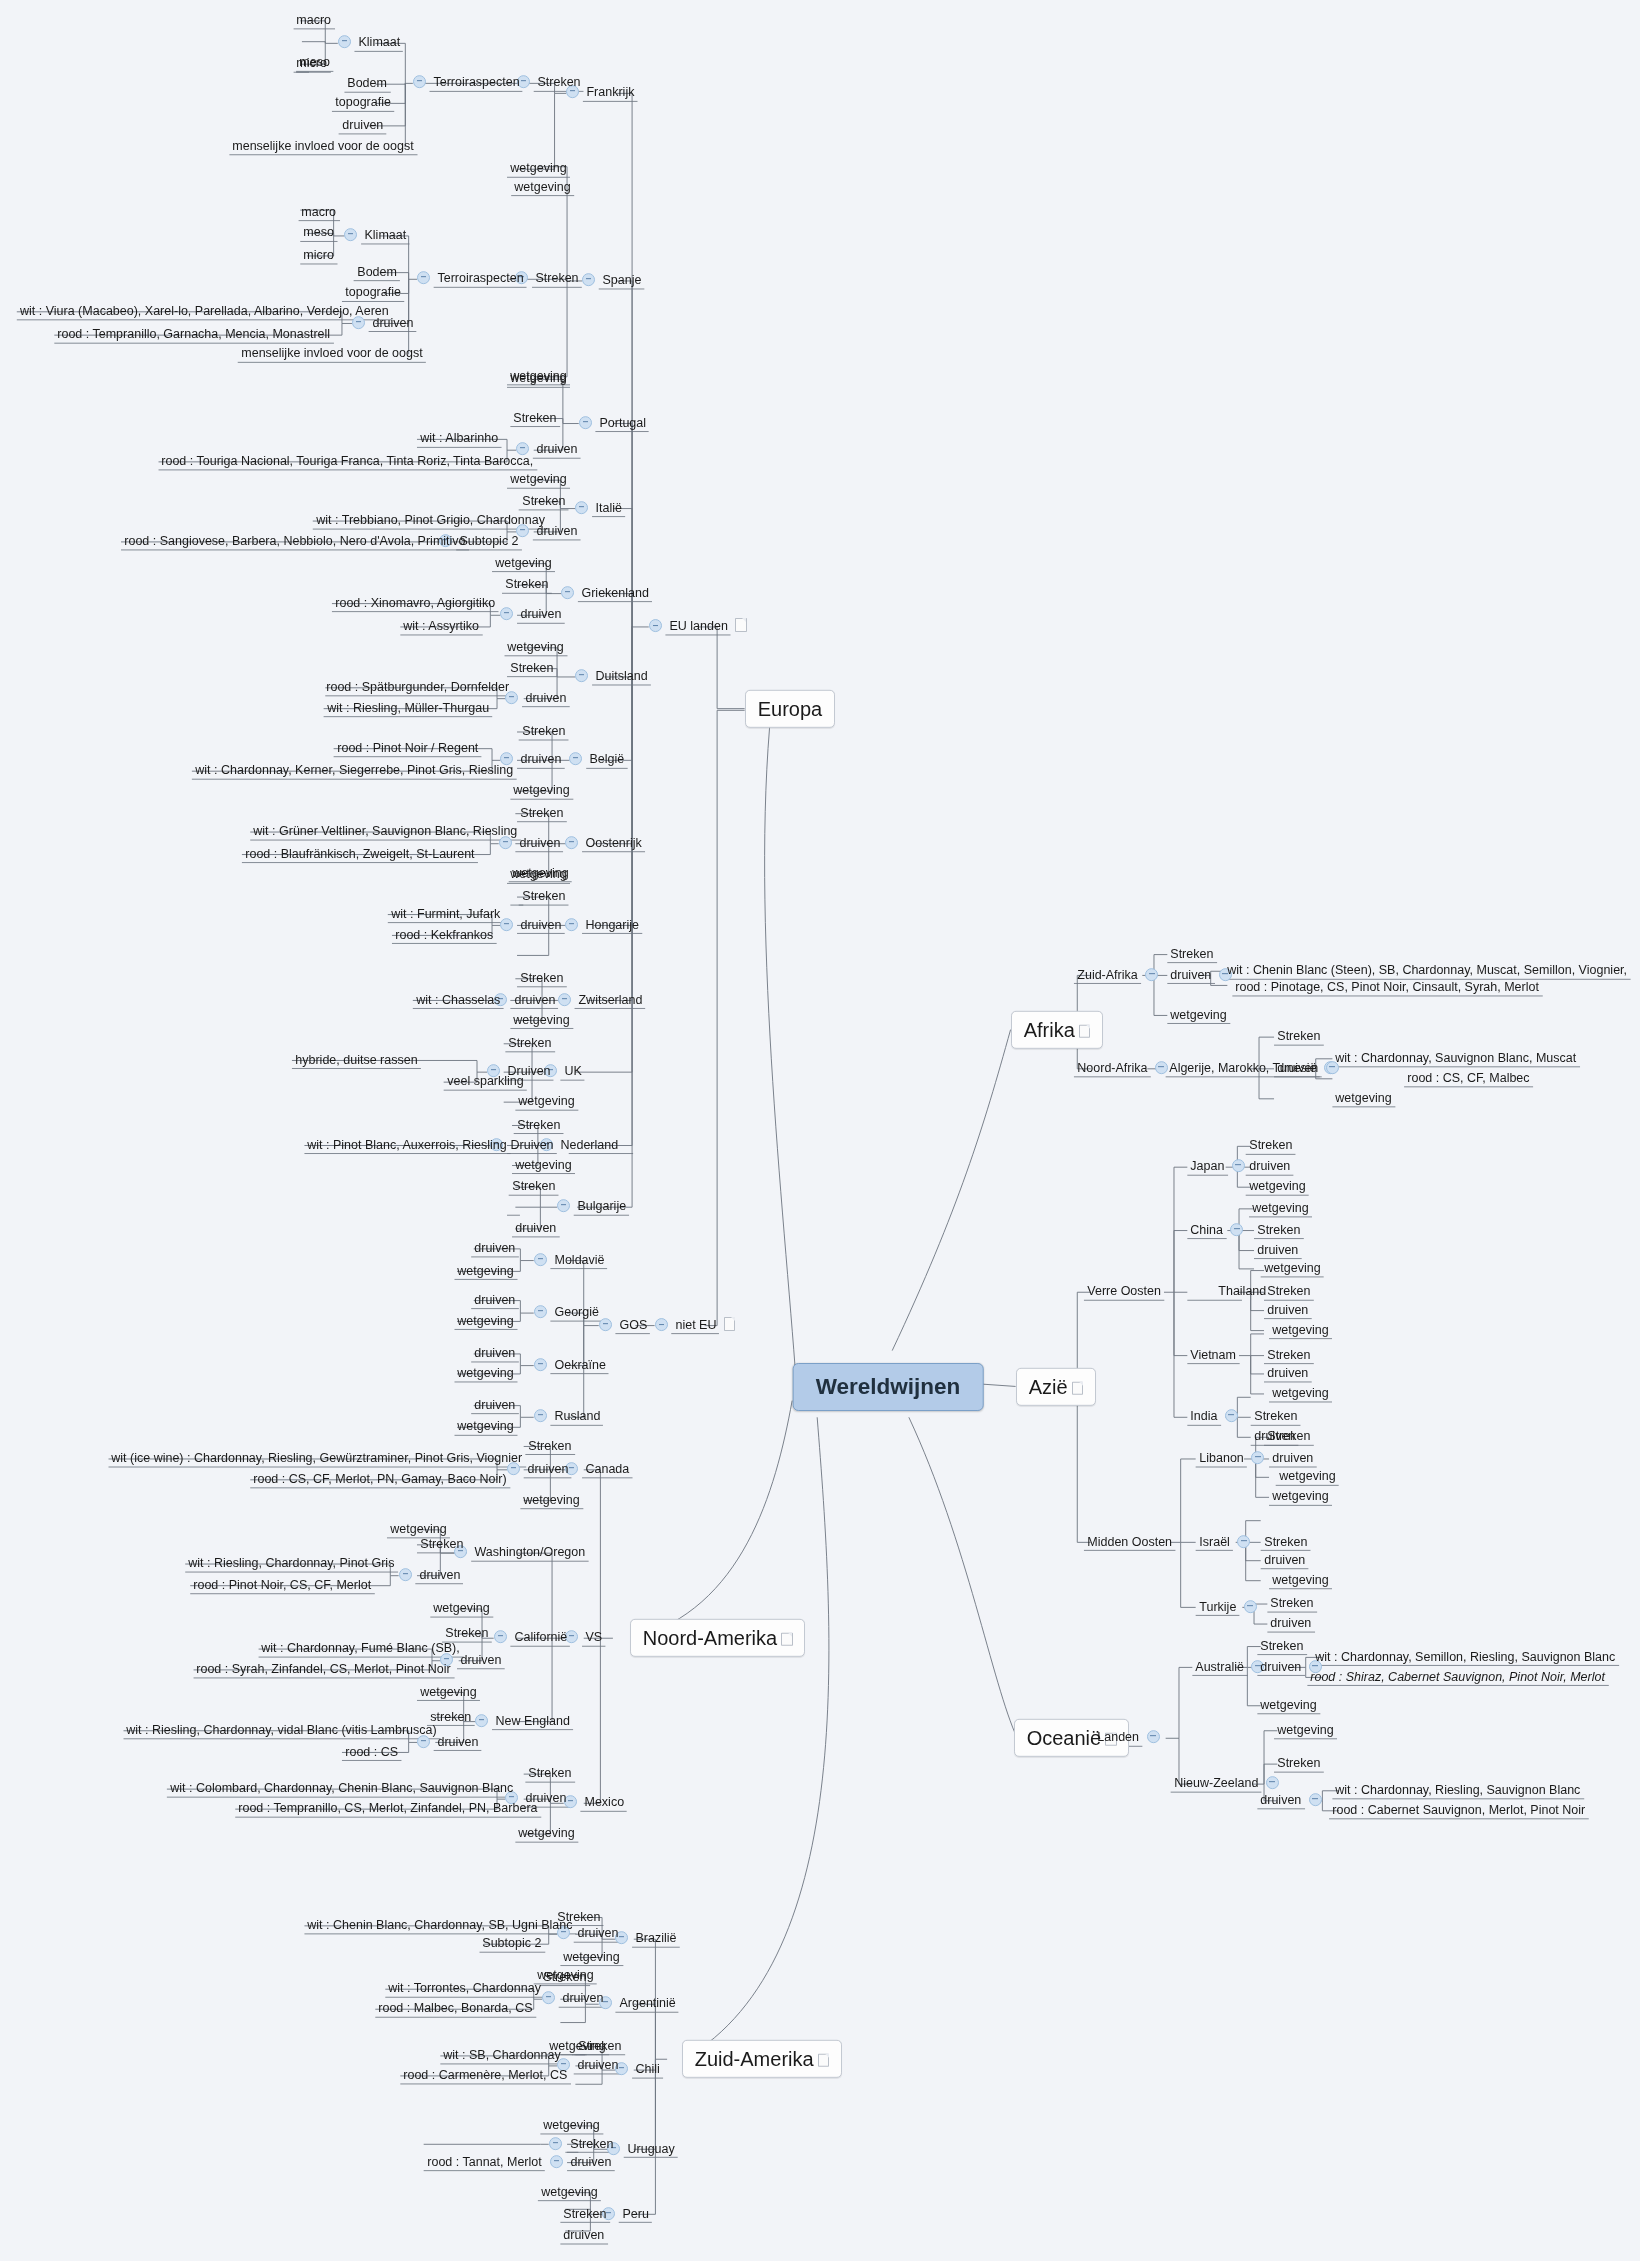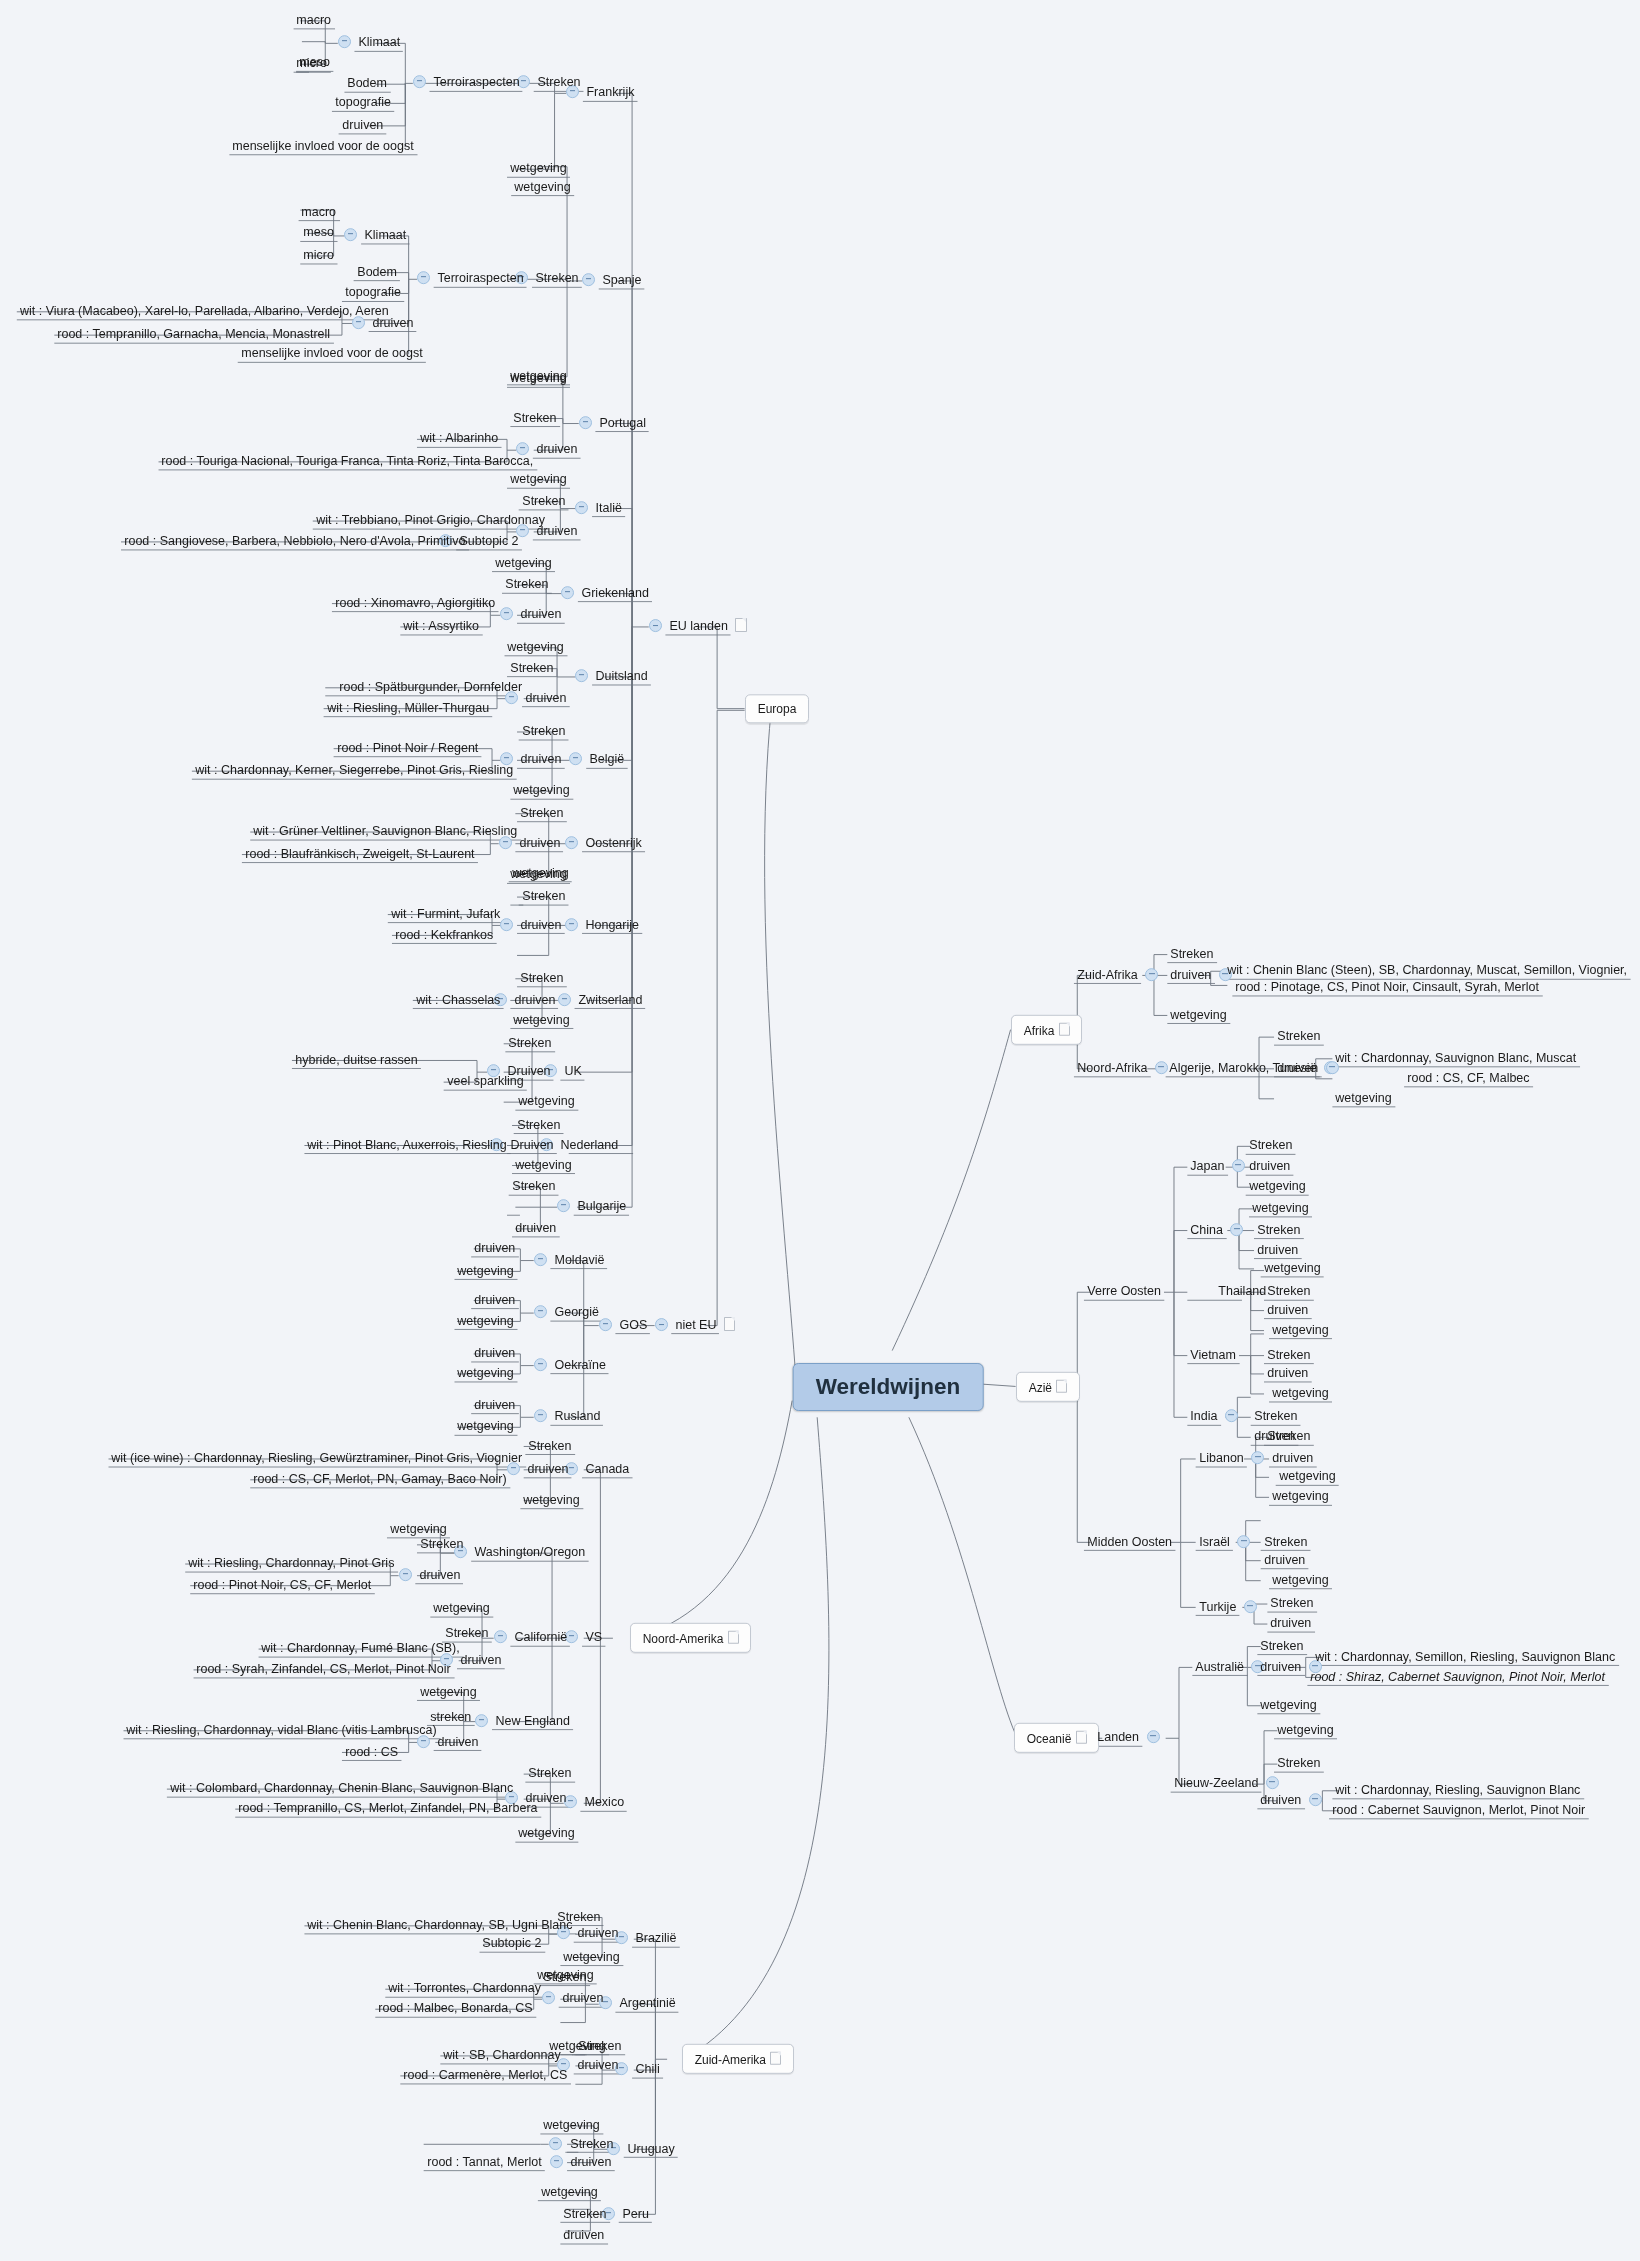--- a/index.html
+++ b/index.html
@@ -41,21 +41,21 @@
     white-space:nowrap;
   }
   
   .lvl1{
     position:absolute;
     transform:translateY(-50%);
     background:#fdfdfd;
     border:0.8px solid #c3c9d2;
     border-radius:5px;
     padding:6.7px 11.7px;
-    font-size:12px;
+    font-size:20px;
     color:#1a1a1a;
     white-space:nowrap;
     box-shadow:0 0.8px 0.8px rgba(0,0,0,.08);
   }
 
   
   .bullet{
     display:inline-block;
     width:11px;height:11px;
     border-radius:50%;
@@ -678,21 +678,21 @@
 <div class="node" style="left:502px;top:585px;"><span class="lbl">Streken</span></div>
 <div class="node" style="left:492px;top:564px;"><span class="lbl">wetgeving</span></div>
 <div class="node" style="left:500px;top:615px;"><span class="bullet"></span><span class="lbl">druiven</span></div>
 <div class="node" style="left:332px;top:604px;"><span class="lbl">rood : Xinomavro, Agiorgitiko</span></div>
 <div class="node" style="left:400px;top:627px;"><span class="lbl">wit : Assyrtiko</span></div>
 
 <div class="node" style="left:575px;top:677px;"><span class="bullet"></span><span class="lbl">Duitsland</span></div>
 <div class="node" style="left:507px;top:669px;"><span class="lbl">Streken</span></div>
 <div class="node" style="left:504px;top:648px;"><span class="lbl">wetgeving</span></div>
 <div class="node" style="left:505px;top:699px;"><span class="bullet"></span><span class="lbl">druiven</span></div>
-<div class="node" style="left:336px;top:688px;"><span class="lbl">rood : Spätburgunder, Dornfelder</span></div>
+<div class="node" style="left:323px;top:688px;"><span class="lbl">rood : Spätburgunder, Dornfelder</span></div>
 <div class="node" style="left:324px;top:709px;"><span class="lbl">wit : Riesling, Müller-Thurgau</span></div>
 
 <div class="node" style="left:569px;top:760px;"><span class="bullet"></span><span class="lbl">België</span></div>
 <div class="node" style="left:519px;top:732px;"><span class="lbl">Streken</span></div>
 <div class="node" style="left:500px;top:760px;"><span class="bullet"></span><span class="lbl">druiven</span></div>
 <div class="node" style="left:510px;top:791px;"><span class="lbl">wetgeving</span></div>
 <div class="node" style="left:334px;top:749px;"><span class="lbl">rood : Pinot Noir / Regent</span></div>
 <div class="node" style="left:192px;top:771px;"><span class="lbl">wit : Chardonnay, Kerner, Siegerrebe, Pinot Gris, Riesling</span></div>
 
 <div class="node" style="left:565px;top:844px;"><span class="bullet"></span><span class="lbl">Oostenrijk</span></div>

